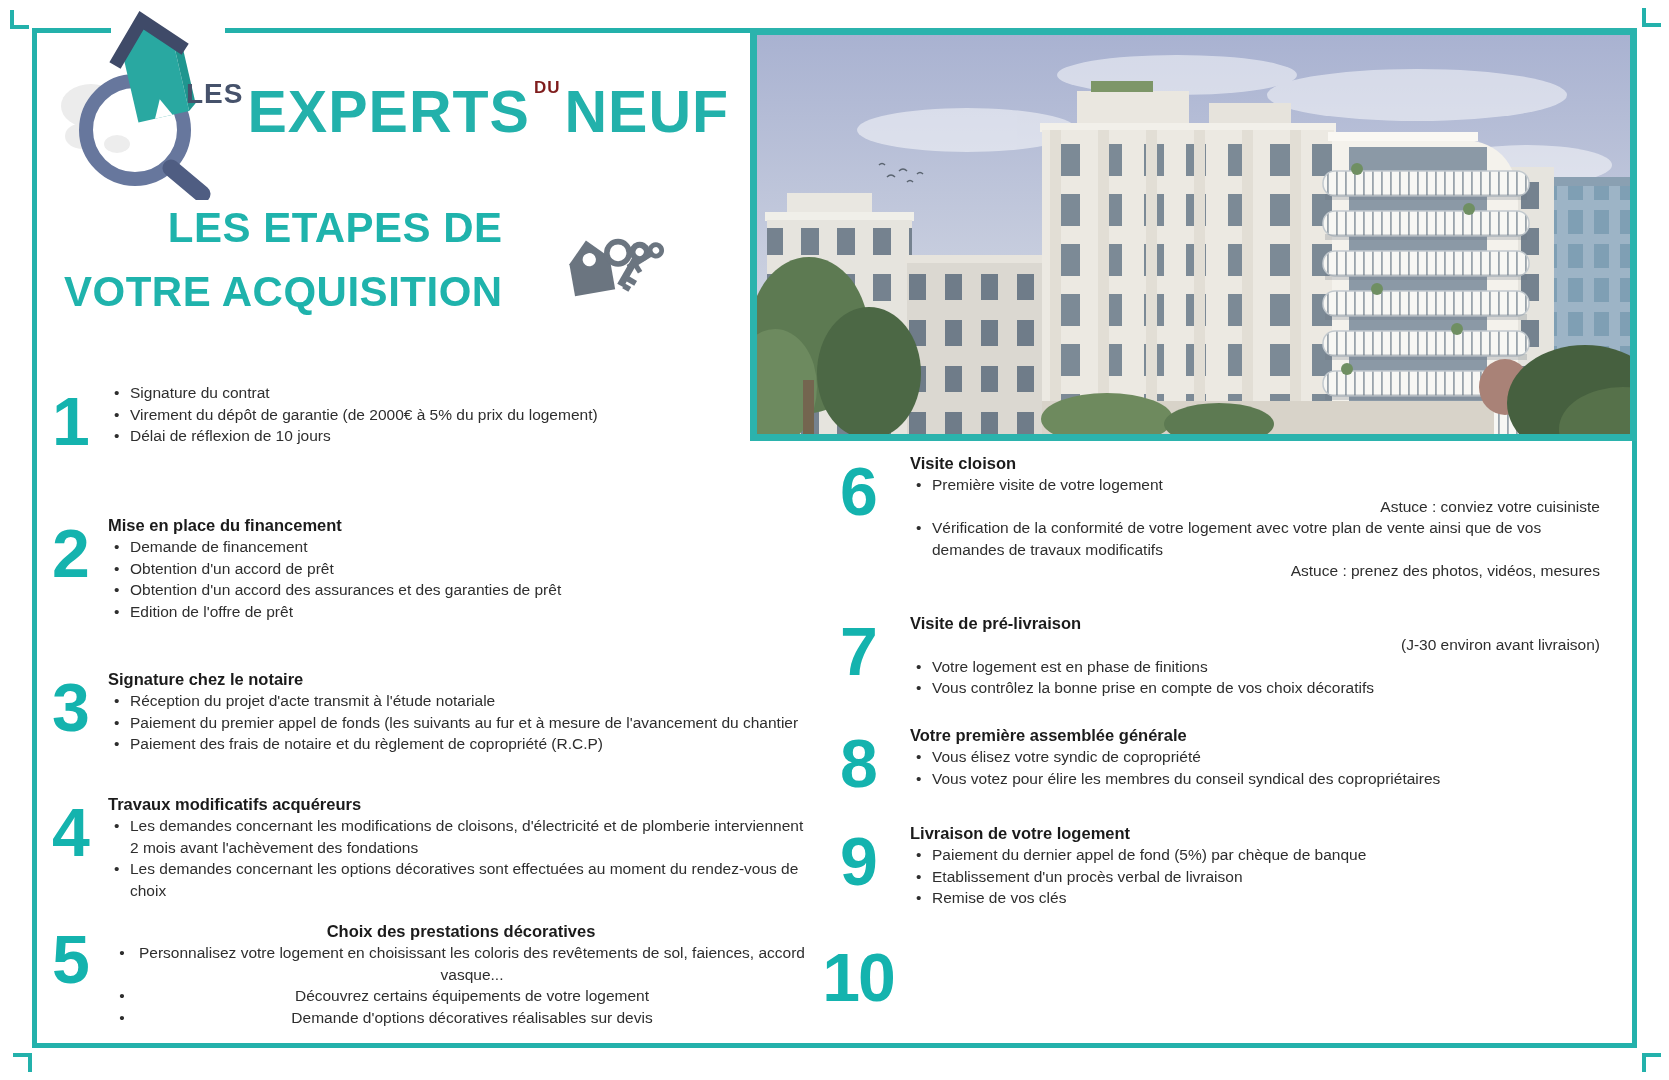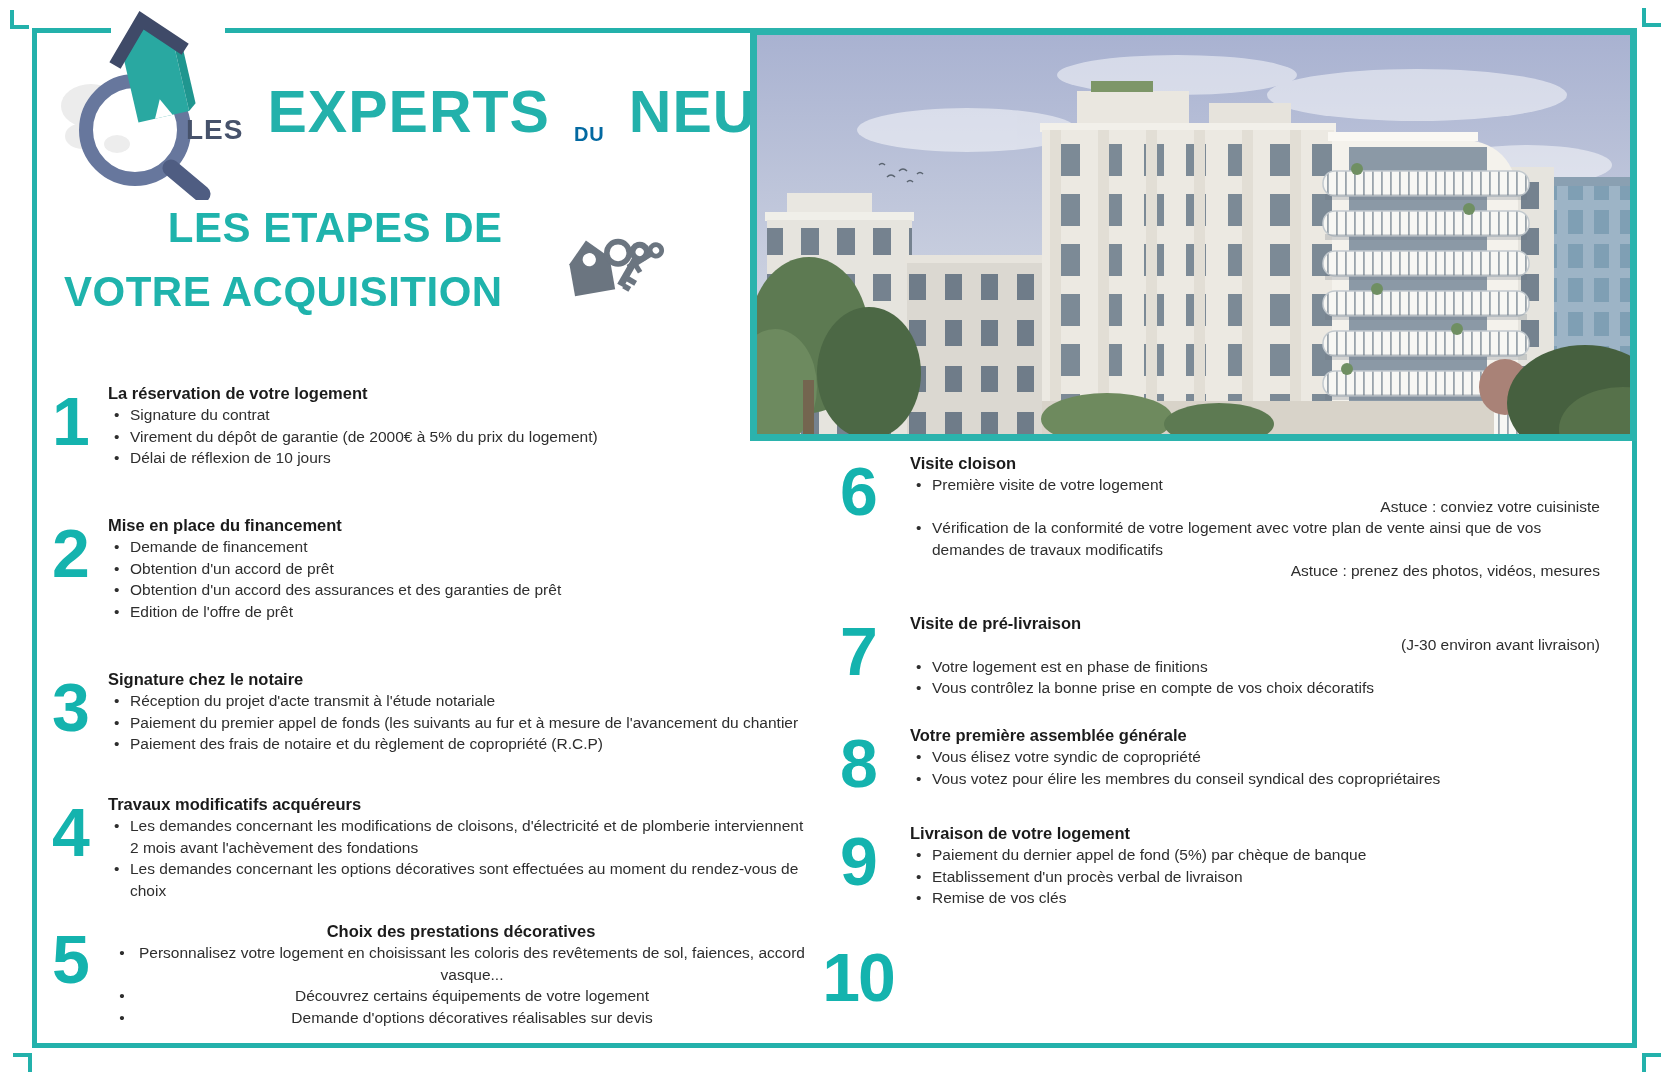--- a/index.html
+++ b/index.html
@@ -8,24 +8,24 @@
   
   .frame{position:absolute;left:32px;top:28px;width:1605px;height:1020px;
          border:5px solid #23b1ab;box-sizing:border-box;}
   .corner{position:absolute;width:15px;height:15px;}
   .corner.tl{left:10px;top:10px;border-left:4px solid #23b1ab;border-bottom:4px solid #23b1ab;}
   .corner.tr{left:1642px;top:8px;border-left:4px solid #23b1ab;border-bottom:4px solid #23b1ab;}
   .corner.bl{left:13px;top:1053px;border-top:4px solid #23b1ab;border-right:4px solid #23b1ab;}
   .corner.br{left:1642px;top:1053px;border-top:4px solid #23b1ab;border-left:4px solid #23b1ab;}
   
   .logo-graphic{position:absolute;left:55px;top:0;width:170px;height:200px;}
-  .wordmark{position:absolute;left:186px;top:78px;display:flex;align-items:flex-end;gap:24px;white-space:nowrap;}
+  .wordmark{position:absolute;left:186px;top:78px;display:flex;align-items:flex-start;gap:4px;white-space:nowrap;}
   .wm-les{font-size:28px;font-weight:bold;color:#46526b;letter-spacing:1px;}
   .wm-experts,.wm-neuf{font-size:59px;font-weight:bold;color:#23b1ab;letter-spacing:1px;}
-  .wm-du{font-size:20px;font-weight:bold;color:#0369a1;letter-spacing:1px;}
+  .wm-du{font-size:17px;font-weight:bold;color:#7f1d1d;letter-spacing:1px;}
   
   .title{position:absolute;left:64px;top:196px;color:#1fb3ac;font-weight:bold;
          font-size:42px;line-height:64px;letter-spacing:.5px;text-align:right;}
   .keys{position:absolute;left:560px;top:226px;width:112px;height:78px;}
   
   .photo{position:absolute;left:750px;top:28px;width:887px;height:413px;
          border:7px solid #2bb3ad;box-sizing:border-box;background:#cdd5e4;}
   .photo svg{display:block;width:100%;height:100%;}
   
   .step{position:absolute;display:flex;align-items:flex-start;}
@@ -202,21 +202,20 @@
       <ellipse cx="748" cy="352" rx="26" ry="28" fill="#a98277"></ellipse>
       <ellipse cx="828" cy="368" rx="78" ry="58" fill="#46603f"></ellipse>
       <ellipse cx="866" cy="394" rx="64" ry="42" fill="#56714a"></ellipse>
     </svg>
   </div>
 
   <div id="steps-left">
       <div class="step" style="left: 42px; top: 382px;">
         <div class="step-num" style="width: 56px;">1</div>
         <div class="step-body" style="width: 706px;">
-          <div class="step-heading">La réservation de votre logement</div>
           <div class="item">
             <span class="dot">•</span>
             <span class="itxt">Signature du contrat</span>
           </div>
           <div class="item">
             <span class="dot">•</span>
             <span class="itxt">Virement du dépôt de garantie (de 2000€ à 5% du prix du logement)</span>
           </div>
           <div class="item">
             <span class="dot">•</span>

